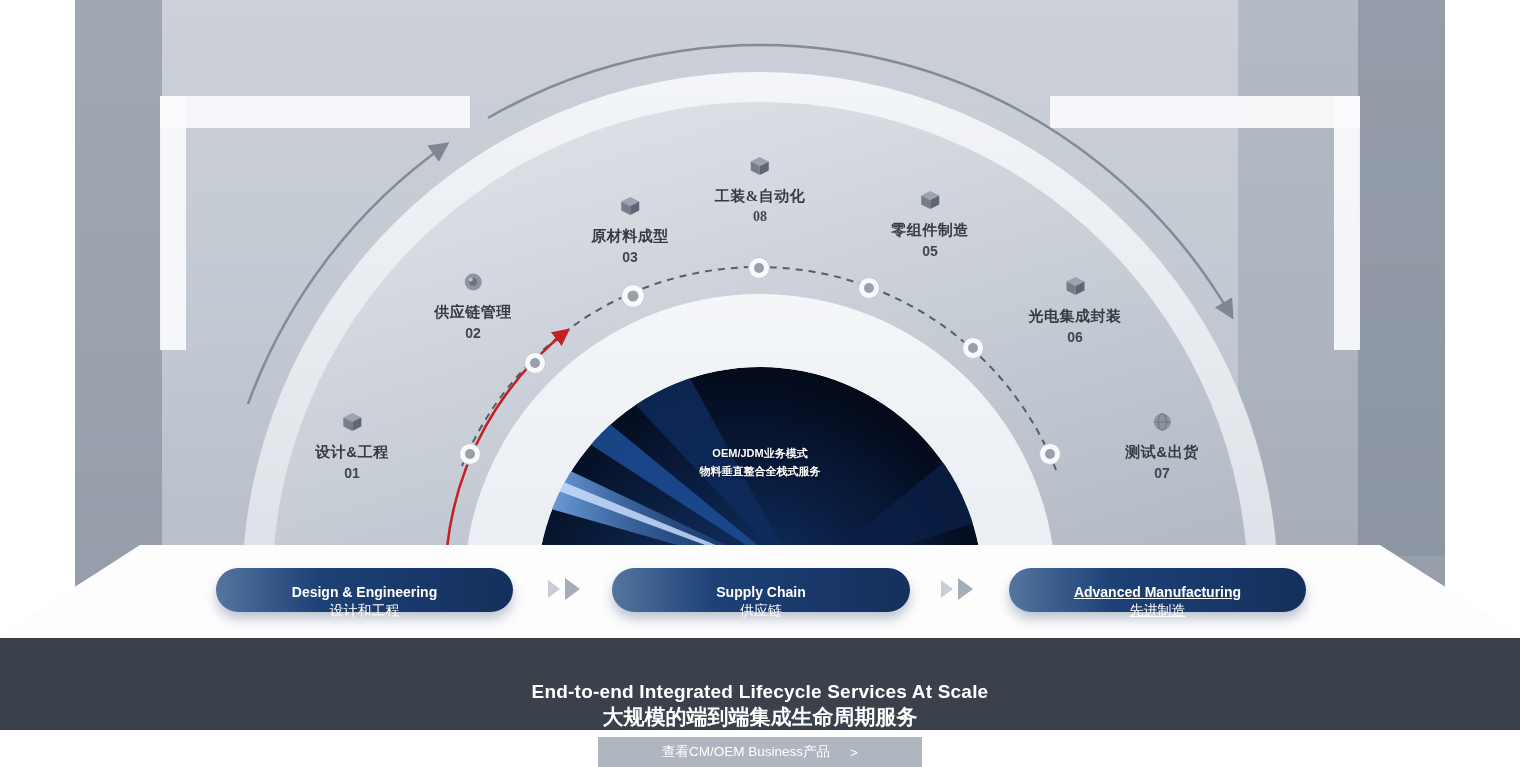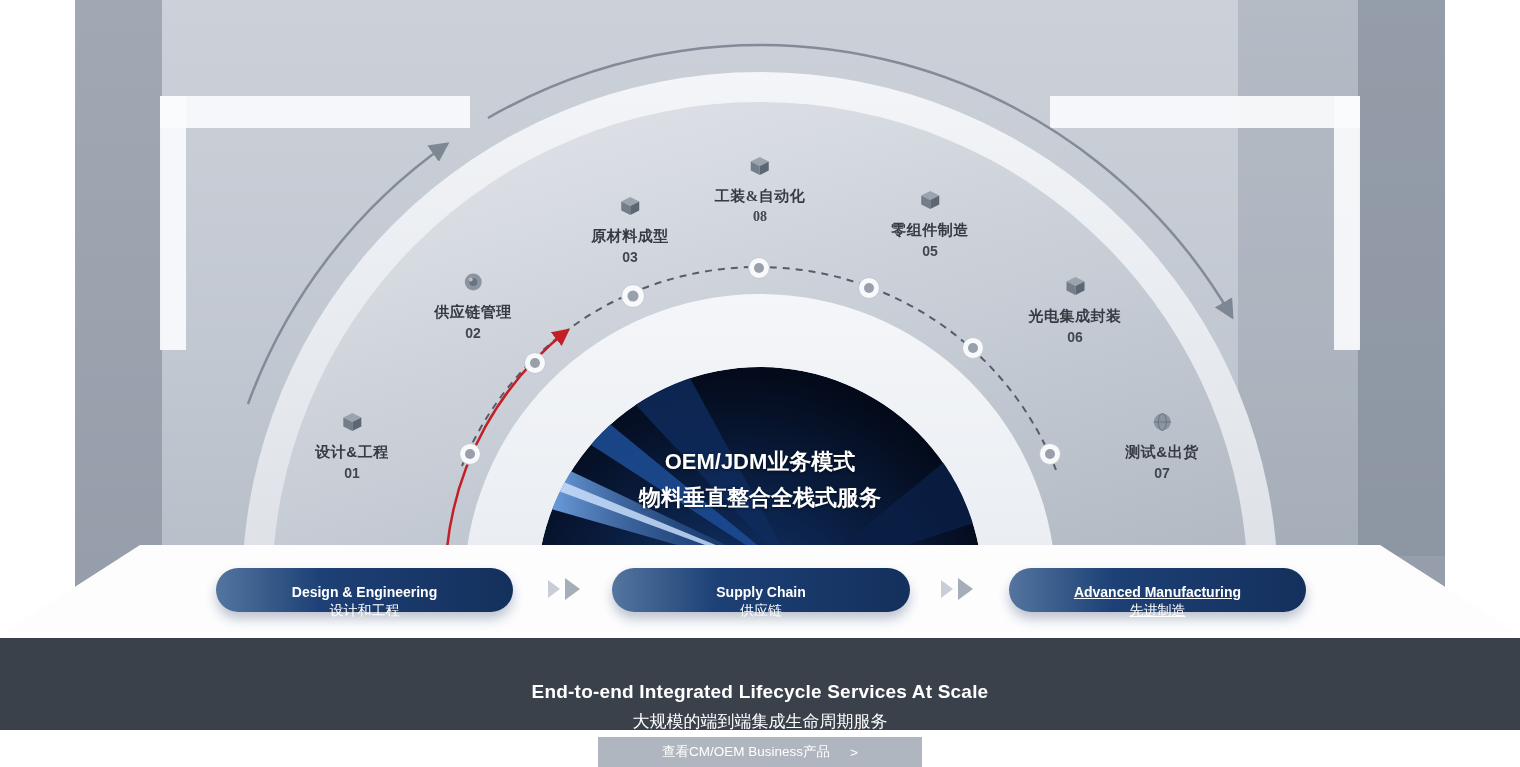--- a/index.html
+++ b/index.html
@@ -26,21 +26,21 @@
 
   
   .stage-label { position:absolute; transform:translateX(-50%); text-align:center;
     color:#363b42; white-space:nowrap; }
   .stage-label .icon { display:block; height:26px; }
   .stage-label .t { font-size:15px; font-weight:bold; margin-top:5px; letter-spacing:0.5px; }
   .stage-label .n { font-size:14px; font-weight:bold; margin-top:3px; color:#41474f; }
 
   
   .center-text { position:absolute; left:760px; top:444px; transform:translateX(-50%);
-    text-align:center; color:#ffffff; font-weight:bold; font-size:22px; line-height:1.65;
+    text-align:center; color:#ffffff; font-weight:bold; font-size:11px; line-height:1.65;
     white-space:nowrap; text-shadow:0 1px 3px rgba(0,0,0,0.5); }
 
   
   .floor { position:absolute; left:0; top:545px; width:1520px; height:90px; background:#fdfdfe;
     clip-path:polygon(140px 0, 1380px 0, 1520px 90px, 0 90px); }
   .gapline { position:absolute; left:0; top:632px; width:1520px; height:6px; background:#ffffff; }
 
   
   .pill { position:absolute; top:568px; height:44px; border-radius:22px; cursor:pointer;
     background:linear-gradient(90deg,#53759f 0%,#1d4076 35%,#14305c 100%);
@@ -56,21 +56,21 @@
   .chev-group.g1 { left:548px; }
   .chev-group.g2 { left:941px; }
   .tri { width:0; height:0; border-style:solid; }
   .tri.small { border-width:9px 0 9px 12px; border-color:transparent transparent transparent #c9ced6; }
   .tri.big { border-width:11px 0 11px 15px; border-color:transparent transparent transparent #a5adb8; }
 
   
   .banner { position:absolute; left:0; top:638px; width:1520px; height:92px;
     background:#3a414b; color:#ffffff; text-align:center; padding-top:23px; }
   .banner .en { font-size:19px; font-weight:bold; letter-spacing:0.2px;margin-top:20px; }
-  .banner .zh { font-size:17px; font-weight:normal; margin-top:7px; }
+  .banner .zh { font-size:21px; font-weight:bold; }
 
   
   .cta { position:absolute; left:598px; top:737px; width:324px; height:30px;
     background:#b0b6bf; color:#ffffff; font-size:13.5px; cursor:pointer;
     display:flex; align-items:center; justify-content:center; gap:20px; }
 </style>
 </head>
 <body>
 
 <div class="stage">

